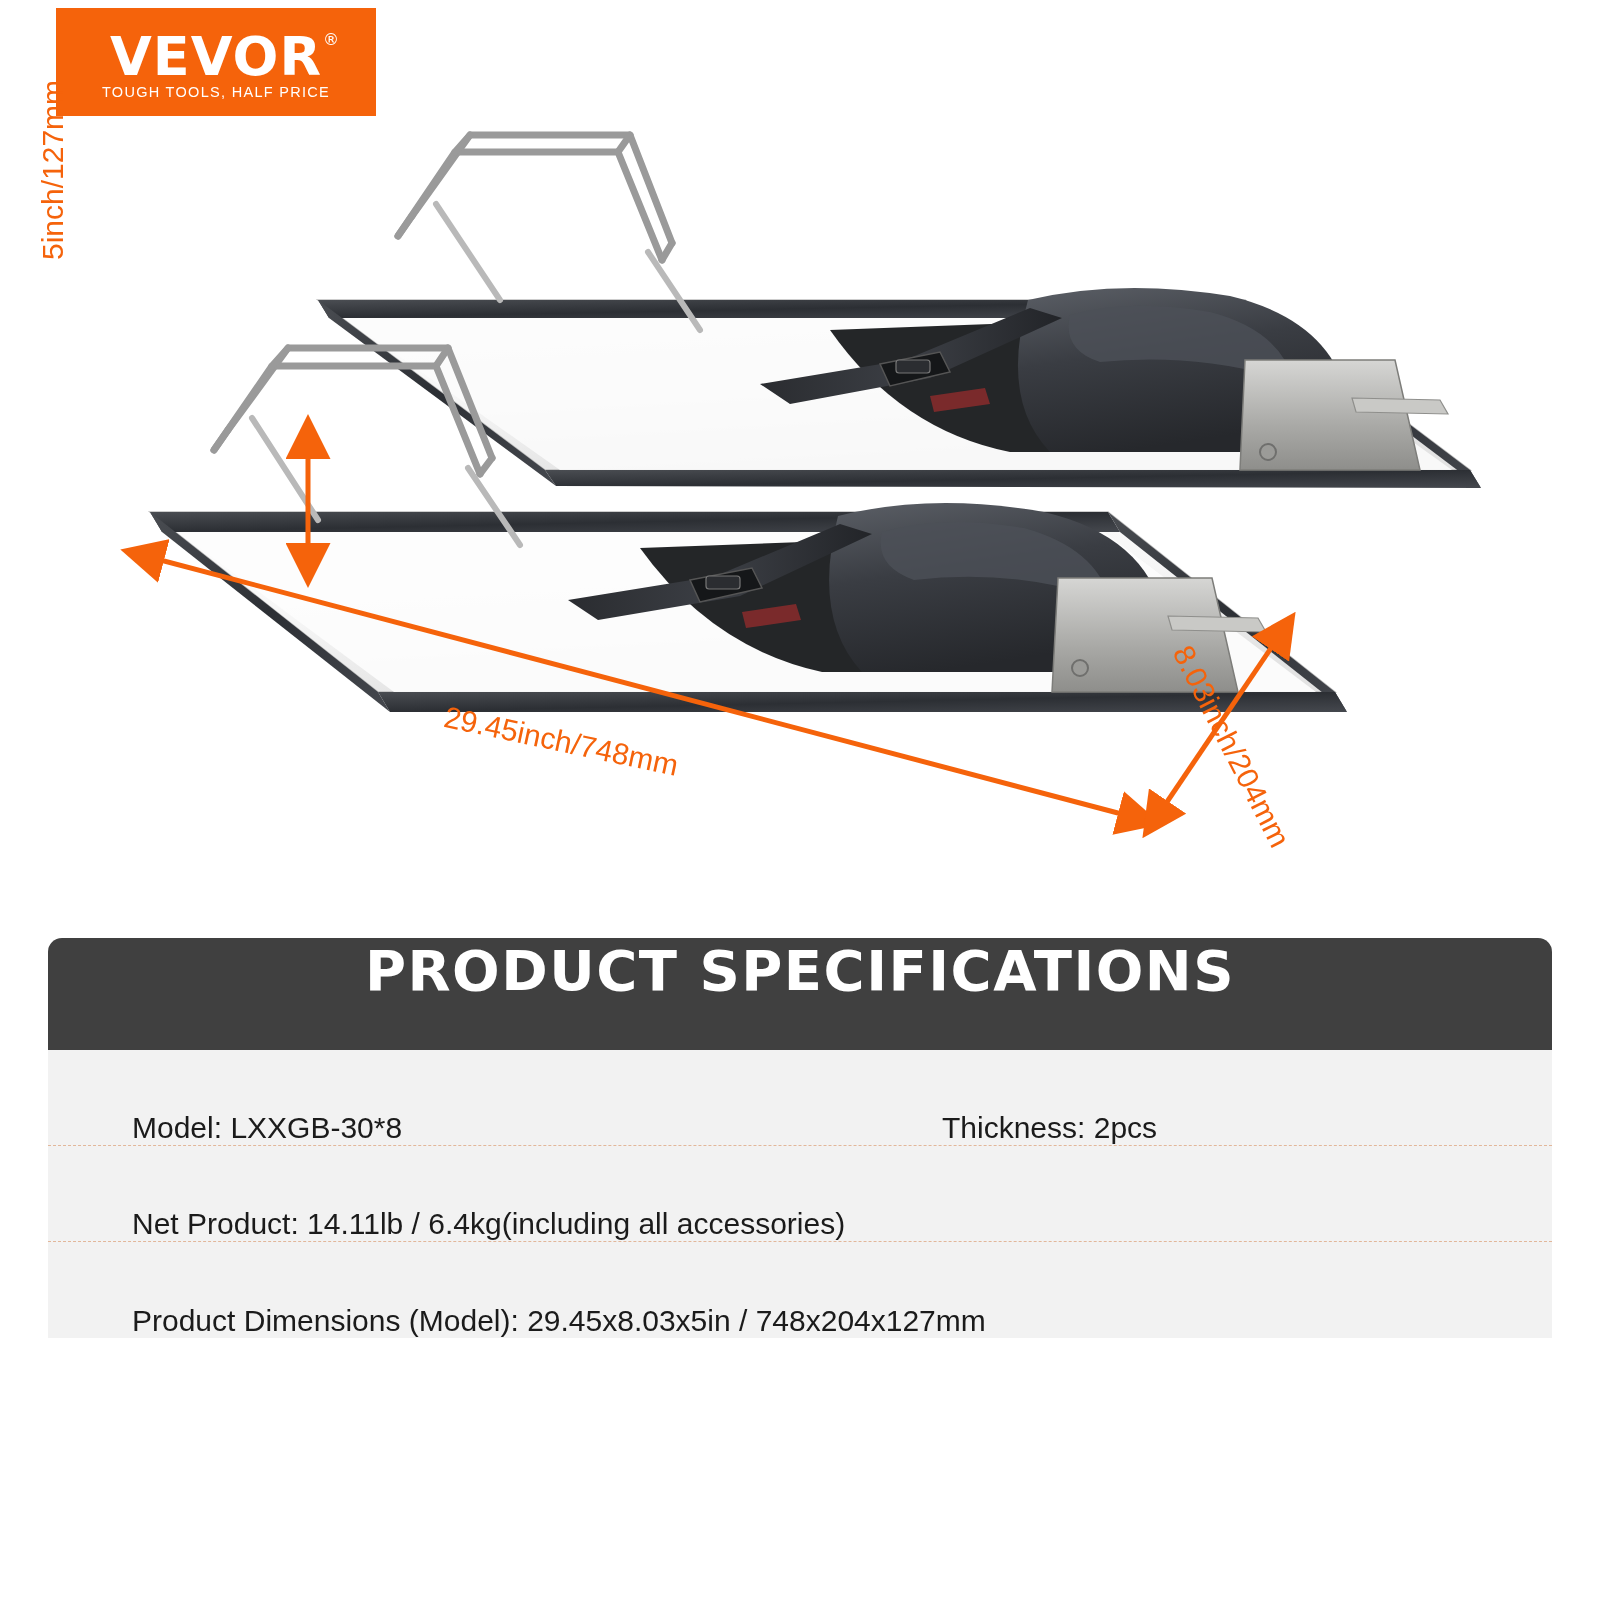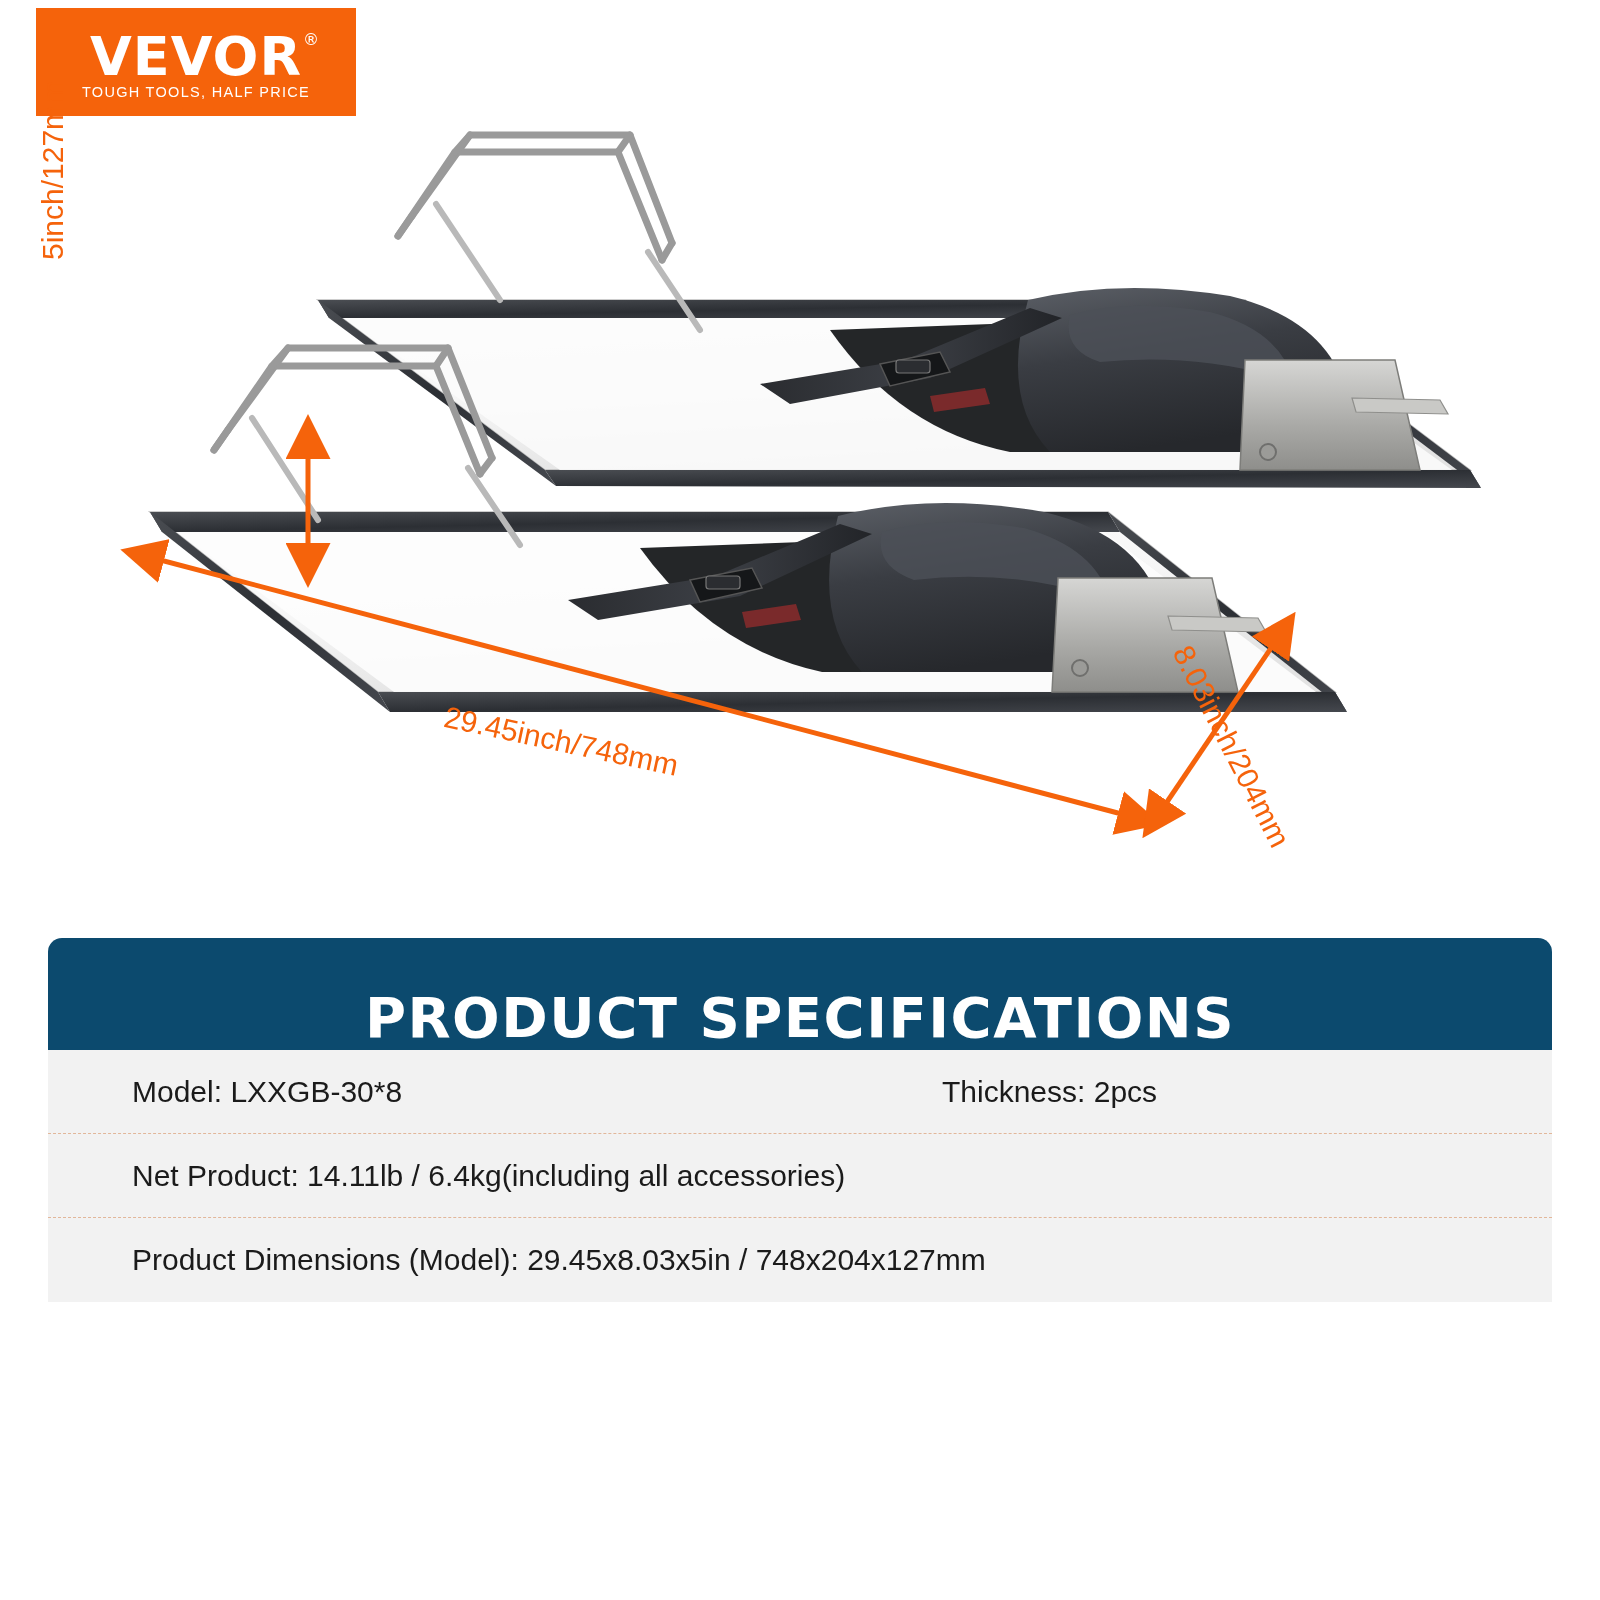--- a/index.html
+++ b/index.html
@@ -9,21 +9,21 @@
     height: 1600px;
     background: #ffffff;
     font-family: "Liberation Sans", sans-serif;
     position: relative;
     overflow: hidden;
   }
 
   
   .brand {
     position: absolute;
-    left: 36px;
+    left: 56px;
     top: 8px;
     width: 320px;
     height: 108px;
     background: #F5630B;
     display: flex;
     flex-direction: column;
     align-items: center;
     justify-content: center;
     padding-top: 6px;
   }
@@ -89,43 +89,43 @@
   }
 
   
   .spec-wrap {
     position: absolute;
     left: 48px;
     top: 938px;
     width: 1504px;
   }
   .spec-header {
-    background: #0c4a6e;
+    background: #404040;
     border-radius: 14px 14px 0 0;
     height: 112px;
     display: flex;
-    align-items: flex-end;
+    align-items: flex-start;
     justify-content: center;
   }
   .spec-header h1 {
     margin: 0;
     color: #ffffff;
     font-size: 56px;
     font-weight: bold;
     letter-spacing: 1.5px;
     font-family: "DejaVu Sans", sans-serif;
   }
   .spec-body {
     background: #F2F2F2;
     padding: 0;
   }
   .spec-row {
     display: flex;
-    align-items: center;
-    height: 84px;
+    align-items: flex-end;
+    height: 96px;
     padding: 0 38px 0 84px;
     border-bottom: 1px dashed #E2B79A;
     position: relative;
   }
   .spec-row:last-child { border-bottom: none; }
   .spec-row .cell {
     font-size: 30px;
     color: #1b1b1b;
     font-family: "Liberation Sans", sans-serif;
   }

